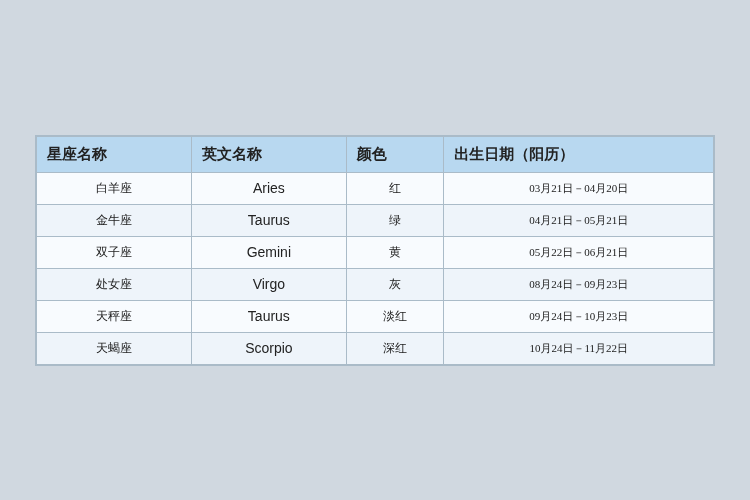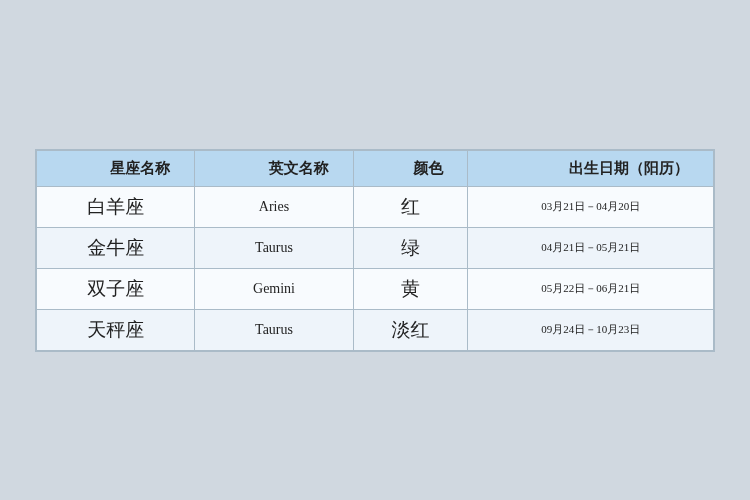--- a/index.html
+++ b/index.html
@@ -28,45 +28,45 @@
       width: 100%;
       border-collapse: collapse;
     }
 
     thead tr {
       background-color: #b8d8f0;
     }
 
     thead th {
       border: 1px solid #aabbc8;
-      padding: 8px 24px;
-      text-align: right;
+      padding: 8px 10px;
+      text-align: left;
       font-size: 15px;
       font-weight: bold;
       color: #222;
     }
 
     tbody tr {
       background-color: #f8fbfe;
     }
 
     tbody tr:nth-child(even) {
       background-color: #eef4fa;
     }
 
     tbody td {
       border: 1px solid #aabbc8;
       padding: 7px 6px;
       text-align: center;
-      font-size: 19px;
+      font-size: 12px;
       color: #222;
     }
 
     tbody td:nth-child(2) {
-      font-family: Liberation Serif, serif;
+      font-family: Liberation Sans, sans-serif;
       font-size: 14px;
     }
 
     tbody td:nth-child(4) {
       font-size: 11px;
     }
   </style>
 </head>
 <body>
 
@@ -93,20 +93,32 @@
           <td>绿</td>
           <td>04月21日－05月21日</td>
         </tr>
         <tr>
           <td>双子座</td>
           <td>Gemini</td>
           <td>黄</td>
           <td>05月22日－06月21日</td>
         </tr>
         <tr>
+          <td>处女座</td>
+          <td>Virgo</td>
+          <td>灰</td>
+          <td>08月24日－09月23日</td>
+        </tr>
+        <tr>
           <td>天秤座</td>
           <td>Taurus</td>
           <td>淡红</td>
           <td>09月24日－10月23日</td>
+        </tr>
+        <tr>
+          <td>天蝎座</td>
+          <td>Scorpio</td>
+          <td>深红</td>
+          <td>10月24日－11月22日</td>
         </tr>
       </tbody>
   </table>
 </div>
 
 </body></html>

